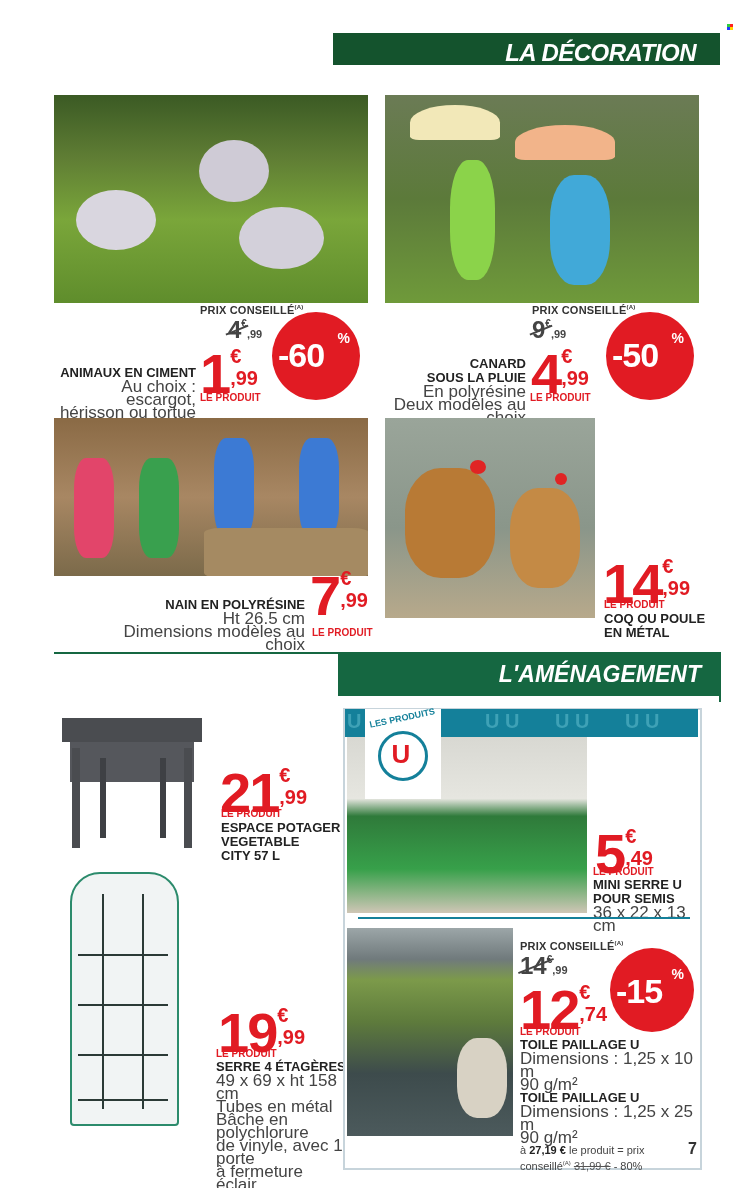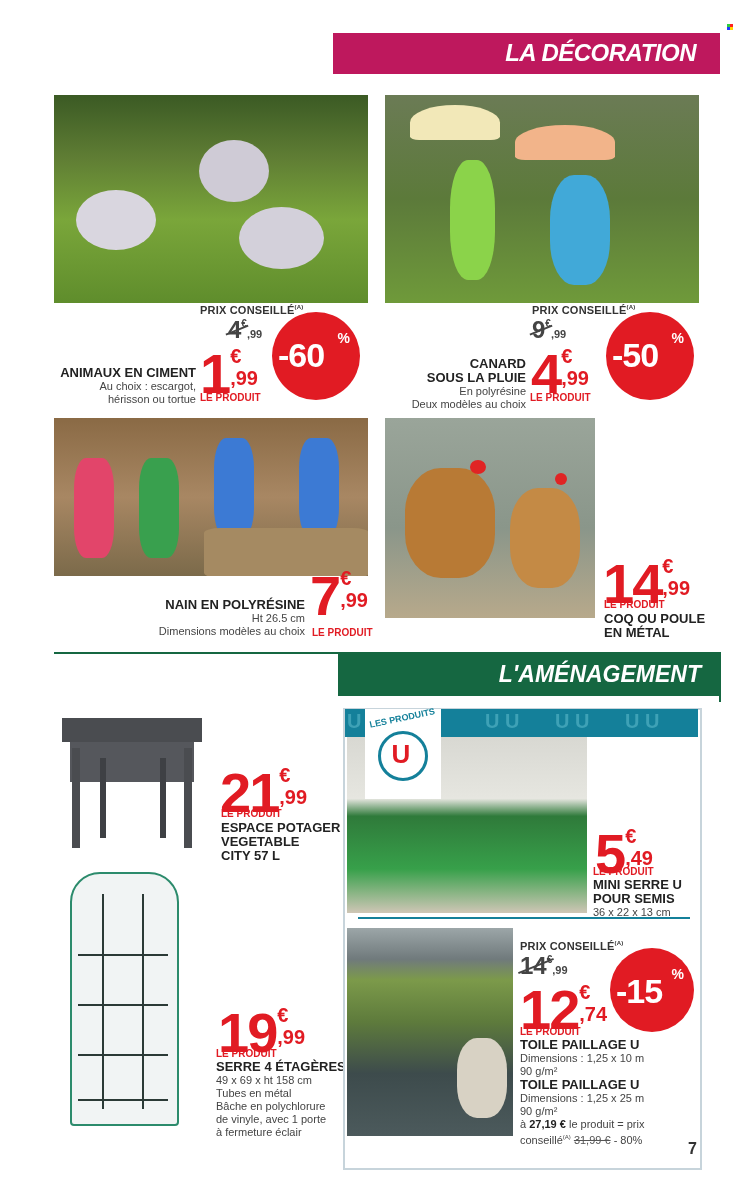--- a/index.html
+++ b/index.html
@@ -1,20 +1,20 @@
 <!DOCTYPE html>
 <html><head>
 <meta charset="utf-8">
 <style>
   html, body { margin:0; padding:0; background:#fff; }
   body { width:750px; height:1188px; position:relative; overflow:hidden; font-family:"Liberation Sans", sans-serif; color:#222; }
   .abs { position:absolute; }
   .corner-mark { left:727px; top:24px; width:6px; height:6px; }
   .corner-mark span { position:absolute; width:3px; height:3px; }
-  .banner-deco { left:333px; top:33px; width:387px; height:41px; background:#be185d; }
+  .banner-deco { left:333px; top:33px; width:387px; height:32px; background:#14532d; }
   .banner-deco .t { position:absolute; right:24px; top:6px; font-size:24px; font-weight:bold; font-style:italic; color:#fff; letter-spacing:-0.5px; }
   .photo { overflow:hidden; }
   .ph-grass { background:linear-gradient(180deg,#3b5a24 0%,#5f7d34 30%,#7aa63a 60%,#5f8d2c 100%); }
   .ph-duck { background:linear-gradient(180deg,#6b7b55 0%,#5c7a3a 50%,#6f9a3a 100%); }
   .ph-gnome { background:linear-gradient(180deg,#8a6a45 0%,#a88763 50%,#7b6a4a 100%); }
   .ph-rooster { background:linear-gradient(180deg,#9aa59a 0%,#8a968a 55%,#b7a98b 100%); }
   .ph-tray { background:linear-gradient(180deg,#d8d8d2 0%,#e6e6e0 35%,#2f7a3a 45%,#37a04a 75%,#cfc6b6 100%); }
   .ph-mulch { background:linear-gradient(180deg,#9ca6a8 0%,#707a7c 15%,#7c9a4a 25%,#5e7b3c 45%,#3d4b4c 70%,#4c5a5c 100%); }
   .shape { position:absolute; border-radius:50%; }
   .prix-label { font-size:11px; font-weight:bold; color:#333; letter-spacing:0.2px; }
@@ -27,21 +27,21 @@
   .price { color:#e11b23; font-weight:bold; position:absolute; line-height:1; }
   .price .int { font-size:56px; letter-spacing:-2px; display:inline-block; vertical-align:top; }
   .price .side { display:inline-block; vertical-align:top; margin-left:1px; }
   .price .cur { font-size:20px; display:block; }
   .price .dec { font-size:20px; display:block; margin-top:2px; }
   .le-produit { font-size:10px; font-weight:bold; color:#e11b23; position:absolute; }
   .disc { position:absolute; width:88px; height:88px; border-radius:50%; background:#e11b23; color:#fff; font-weight:bold; text-align:center; }
   .disc .v { font-size:34px; position:absolute; left:6px; top:24px; letter-spacing:-1px; }
   .disc .p { font-size:14px; position:absolute; right:10px; top:18px; }
   .pname { font-size:13px; font-weight:bold; color:#222; line-height:14px; }
-  .pdesc { font-size:11px; color:#444; line-height:13px; }
+  .pdesc { font-size:17px; color:#444; line-height:13px; }
   .right { text-align:right; }
   .rule-green { left:54px; top:652px; width:667px; height:2px; background:#156741; }
   .banner-amen { left:338px; top:654px; width:383px; height:42px; background:#156741; }
   .banner-amen .t { position:absolute; right:20px; top:7px; font-size:23px; font-weight:bold; font-style:italic; color:#fff; }
   .right-edge { left:719px; top:654px; width:2px; height:48px; background:#156741; }
   .ubox { left:343px; top:708px; width:355px; height:458px; border:2px solid #c7d4db; background:#fff; }
   .ustrip { left:345px; top:709px; width:353px; height:28px; background:#14809a; }
   .ustrip .u { position:absolute; top:1px; font-size:20px; font-weight:bold; color:#3ea1b6; }
   .ulogo { left:365px; top:709px; width:76px; height:90px; background:#fff; }
   .ulogo .circle { position:absolute; left:13px; top:22px; width:44px; height:44px; border:3px solid #14809a; border-radius:50%; }

